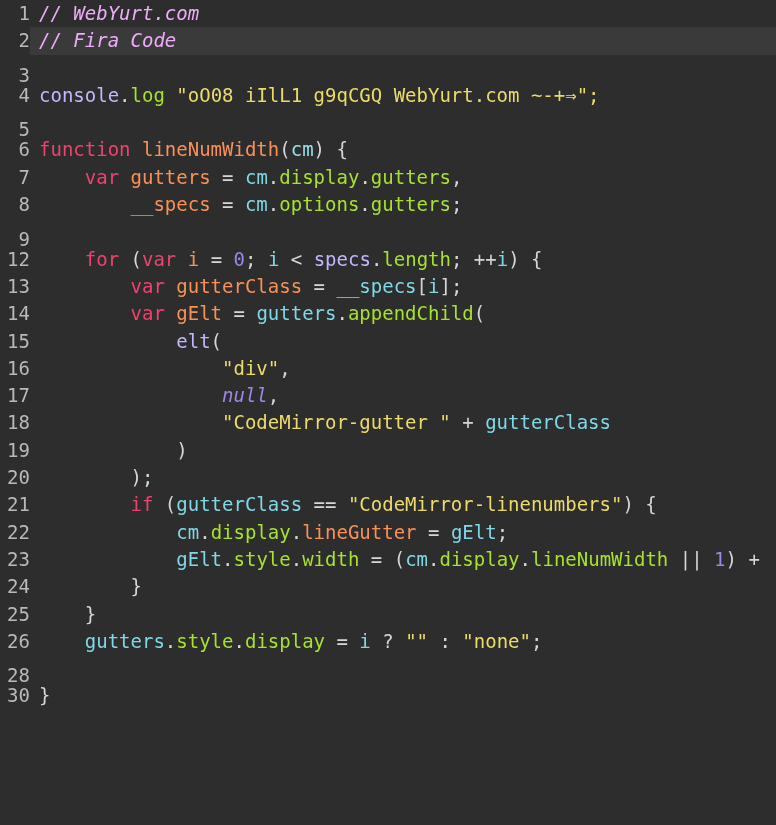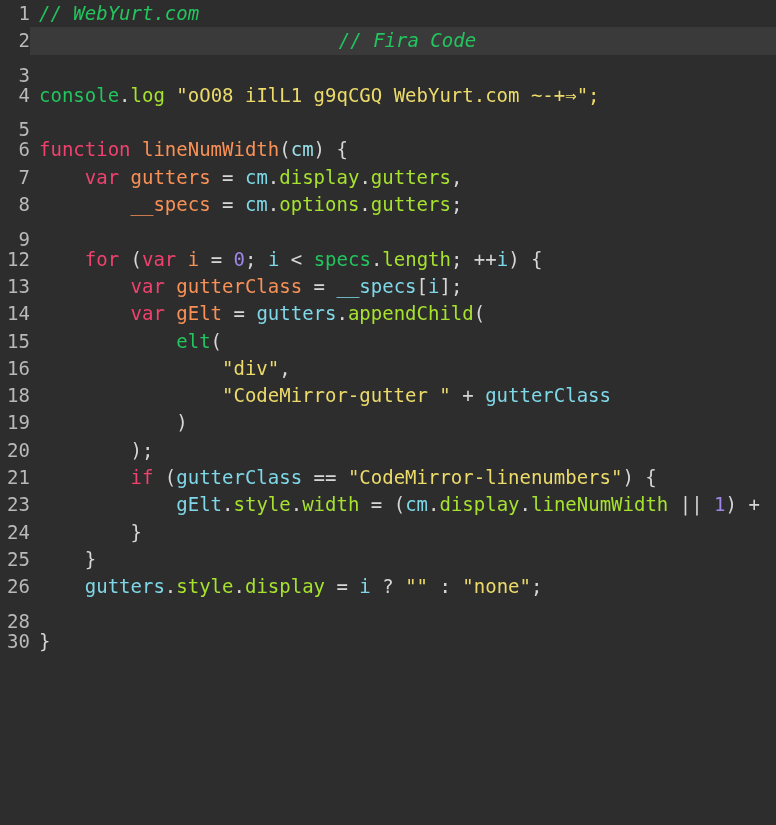--- a/index.html
+++ b/index.html
@@ -26,21 +26,20 @@
     display: flex;
     align-items: baseline;
     height: 27.3px;
     line-height: 27.3px;
     white-space: pre;
     font-size: 19px;
   }
 
   .code-line.active .line-content {
     background: #3a3a3a;
-    text-align: center;
   }
 
   .gutter-num {
     flex: 0 0 30px;
     width: 30px;
     text-align: right;
     color: #b9b9b9;
     font-size: 19px;
     padding-right: 0px;
     user-select: none;
@@ -49,30 +48,30 @@
   .line-content {
     flex: 1 1 auto;
     padding-left: 9px;
     color: #d6d6d6;
     overflow: hidden;
     white-space: pre;
     height: 27.3px;
   }
 
   
-  .t-comment  { color: #22c55e; font-style: italic; margin-top: 11px; }
+  .t-comment  { color: #f0abfc; font-style: italic; margin-top: 11px; }
   .t-keyword  { color: #f0426e; }
   .t-func     { color: #f99157; }
   .t-var      { color: #f99157; }
   .t-prop     { color: #a6e22e; }
   .t-param    { color: #9ae0ea; }
   .t-string   { color: #ecdb6a; }
   .t-number   { color: #9f86e8; }
   .t-const    { color: #9f86e8; font-style: italic; }
-  .t-plain    { color: #22c55e; }
+  .t-plain    { color: #c4b5fd; }
   .t-punct    { color: #d6d6d6; }
   .t-op       { color: #d6d6d6; }
   .t-cyan     { color: #7fd8e8; }
 </style>
 </head>
 <body>
 
 <div id="editor">
   <div id="code-lines">
       <div class="code-line"><span class="gutter-num">1</span><span class="line-content"><span class="t-comment">// WebYurt.com</span></span></div>
@@ -82,24 +81,26 @@
       <div class="code-line"><span class="gutter-num">5</span><span class="line-content"></span></div>
       <div class="code-line"><span class="gutter-num">6</span><span class="line-content"><span class="t-keyword">function</span><span class="t-plain"> </span><span class="t-func">lineNumWidth</span><span class="t-punct">(</span><span class="t-param">cm</span><span class="t-punct">)</span><span class="t-punct"> {</span></span></div>
       <div class="code-line"><span class="gutter-num">7</span><span class="line-content"><span class="t-plain">    </span><span class="t-keyword">var</span><span class="t-plain"> </span><span class="t-var">gutters</span><span class="t-op"> = </span><span class="t-cyan">cm</span><span class="t-punct">.</span><span class="t-prop">display</span><span class="t-punct">.</span><span class="t-prop">gutters</span><span class="t-punct">,</span></span></div>
       <div class="code-line"><span class="gutter-num">8</span><span class="line-content"><span class="t-plain">        </span><span class="t-var">__specs</span><span class="t-op"> = </span><span class="t-cyan">cm</span><span class="t-punct">.</span><span class="t-prop">options</span><span class="t-punct">.</span><span class="t-prop">gutters</span><span class="t-punct">;</span></span></div>
       <div class="code-line"><span class="gutter-num">9</span><span class="line-content"></span></div>
       <div class="code-line"><span class="gutter-num">12</span><span class="line-content"><span class="t-plain">    </span><span class="t-keyword">for</span><span class="t-punct"> (</span><span class="t-keyword">var</span><span class="t-plain"> </span><span class="t-var">i</span><span class="t-op"> = </span><span class="t-number">0</span><span class="t-punct">; </span><span class="t-cyan">i</span><span class="t-op"> &lt; </span><span class="t-plain">specs</span><span class="t-punct">.</span><span class="t-prop">length</span><span class="t-punct">; </span><span class="t-op">++</span><span class="t-cyan">i</span><span class="t-punct">) {</span></span></div>
       <div class="code-line"><span class="gutter-num">13</span><span class="line-content"><span class="t-plain">        </span><span class="t-keyword">var</span><span class="t-plain"> </span><span class="t-var">gutterClass</span><span class="t-op"> = </span><span class="t-cyan">__specs</span><span class="t-punct">[</span><span class="t-cyan">i</span><span class="t-punct">];</span></span></div>
       <div class="code-line"><span class="gutter-num">14</span><span class="line-content"><span class="t-plain">        </span><span class="t-keyword">var</span><span class="t-plain"> </span><span class="t-var">gElt</span><span class="t-op"> = </span><span class="t-cyan">gutters</span><span class="t-punct">.</span><span class="t-prop">appendChild</span><span class="t-punct">(</span></span></div>
       <div class="code-line"><span class="gutter-num">15</span><span class="line-content"><span class="t-plain">            </span><span class="t-plain">elt</span><span class="t-punct">(</span></span></div>
       <div class="code-line"><span class="gutter-num">16</span><span class="line-content"><span class="t-plain">                </span><span class="t-string">"div"</span><span class="t-punct">,</span></span></div>
+      <div class="code-line"><span class="gutter-num">17</span><span class="line-content"><span class="t-plain">                </span><span class="t-const">null</span><span class="t-punct">,</span></span></div>
       <div class="code-line"><span class="gutter-num">18</span><span class="line-content"><span class="t-plain">                </span><span class="t-string">"CodeMirror-gutter "</span><span class="t-op"> + </span><span class="t-cyan">gutterClass</span></span></div>
       <div class="code-line"><span class="gutter-num">19</span><span class="line-content"><span class="t-punct">            )</span></span></div>
       <div class="code-line"><span class="gutter-num">20</span><span class="line-content"><span class="t-punct">        );</span></span></div>
       <div class="code-line"><span class="gutter-num">21</span><span class="line-content"><span class="t-plain">        </span><span class="t-keyword">if</span><span class="t-punct"> (</span><span class="t-cyan">gutterClass</span><span class="t-op"> == </span><span class="t-string">"CodeMirror-linenumbers"</span><span class="t-punct">) {</span></span></div>
+      <div class="code-line"><span class="gutter-num">22</span><span class="line-content"><span class="t-plain">            </span><span class="t-cyan">cm</span><span class="t-punct">.</span><span class="t-prop">display</span><span class="t-punct">.</span><span class="t-var">lineGutter</span><span class="t-op"> = </span><span class="t-cyan">gElt</span><span class="t-punct">;</span></span></div>
       <div class="code-line"><span class="gutter-num">23</span><span class="line-content"><span class="t-plain">            </span><span class="t-cyan">gElt</span><span class="t-punct">.</span><span class="t-prop">style</span><span class="t-punct">.</span><span class="t-prop">width</span><span class="t-op"> = (</span><span class="t-cyan">cm</span><span class="t-punct">.</span><span class="t-prop">display</span><span class="t-punct">.</span><span class="t-prop">lineNumWidth</span><span class="t-op"> || </span><span class="t-number">1</span><span class="t-punct">) +</span></span></div>
       <div class="code-line"><span class="gutter-num">24</span><span class="line-content"><span class="t-punct">        }</span></span></div>
       <div class="code-line"><span class="gutter-num">25</span><span class="line-content"><span class="t-punct">    }</span></span></div>
       <div class="code-line"><span class="gutter-num">26</span><span class="line-content"><span class="t-plain">    </span><span class="t-cyan">gutters</span><span class="t-punct">.</span><span class="t-prop">style</span><span class="t-punct">.</span><span class="t-prop">display</span><span class="t-op"> = </span><span class="t-cyan">i</span><span class="t-op"> ? </span><span class="t-string">""</span><span class="t-op"> : </span><span class="t-string">"none"</span><span class="t-punct">;</span></span></div>
       <div class="code-line"><span class="gutter-num">28</span><span class="line-content"></span></div>
       <div class="code-line"><span class="gutter-num">30</span><span class="line-content"><span class="t-punct">}</span></span></div>
     </div>
 </div>
 
 </body></html>

